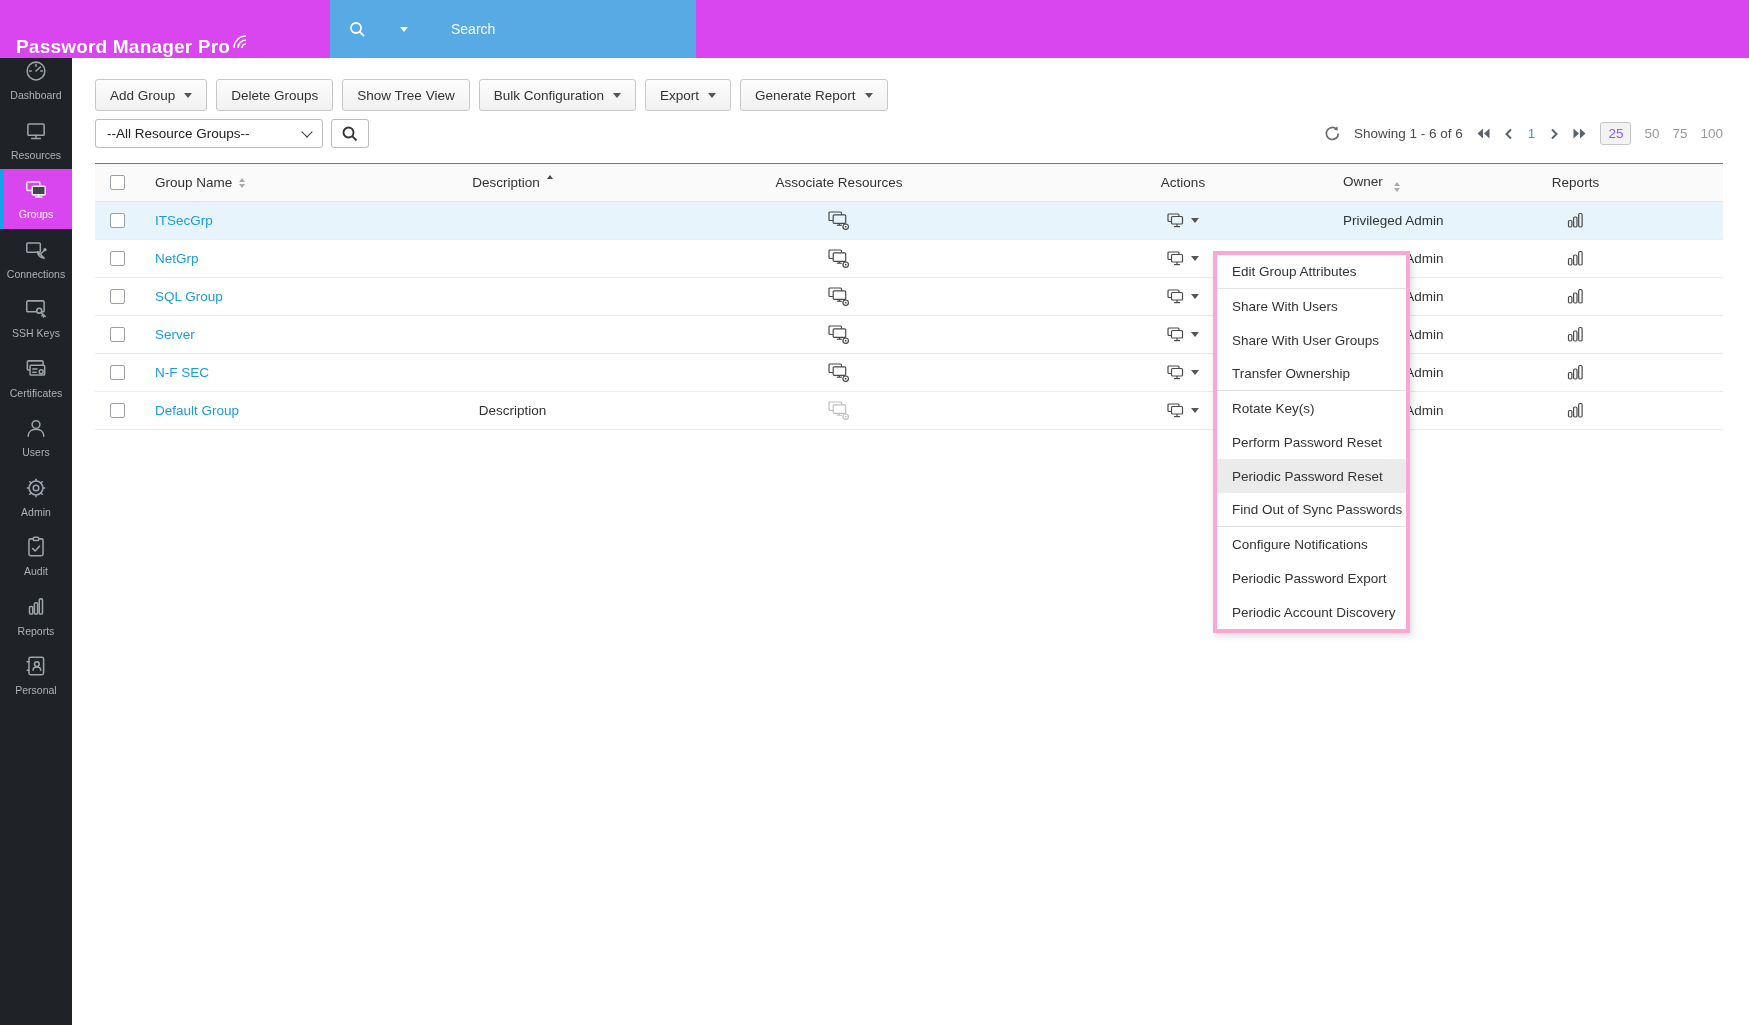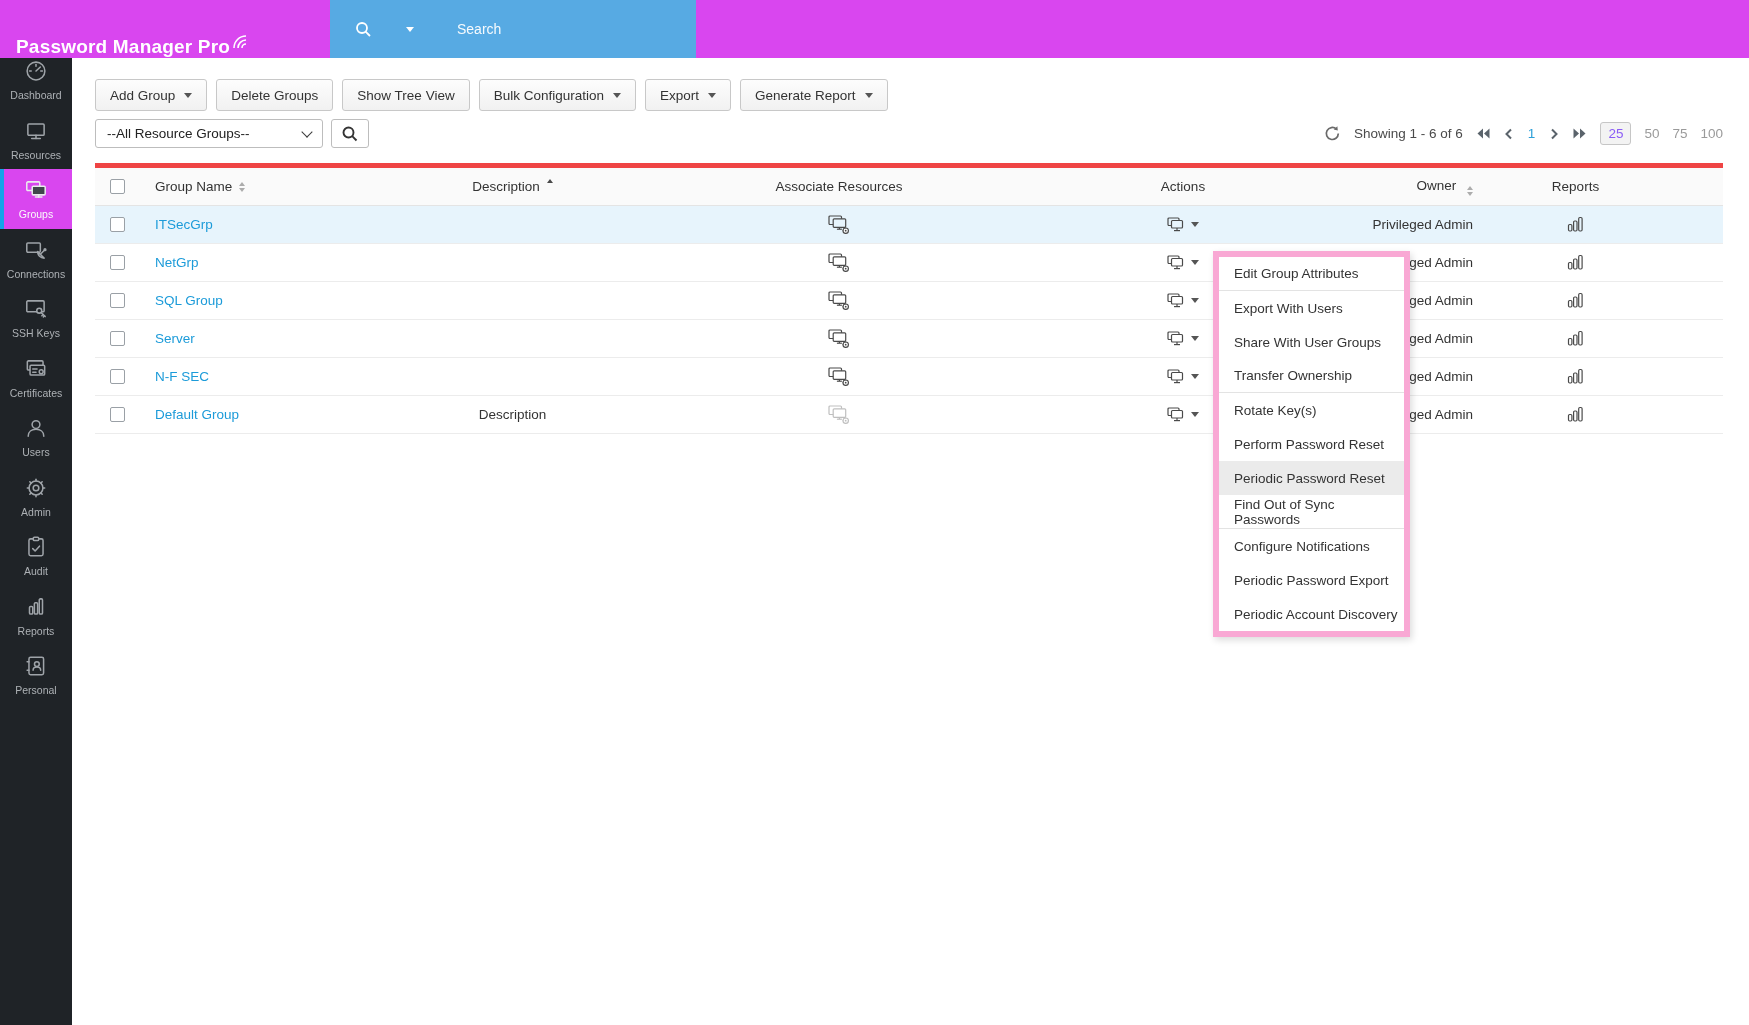--- a/index.html
+++ b/index.html
@@ -7,21 +7,21 @@
               font-family:"Liberation Sans","DejaVu Sans",sans-serif; }
   body { position:relative; }
 
   
   .topbar { height:58px; background:#d946ef; display:flex; align-items:flex-end;
             position:relative; z-index:6; color:#fff; }
   .logo { display:flex; align-items:flex-start; margin-left:16px; gap:2px; }
   .logo-text { font-size:19px; font-weight:bold; letter-spacing:.2px; white-space:nowrap; }
   .logo-swoosh { margin-top:-2px; }
   .search-box { position:absolute; left:330px; top:0; bottom:0; width:366px;
-                background:#57AAE3; display:flex; align-items:center; padding-left:24px;gap:29px; }
+                background:#57AAE3; display:flex; align-items:center; padding-left:18px;gap:29px; }
   .search-box input { background:transparent; border:none; outline:none; color:#fff;
                       font-size:14px; margin-left:14px; width:280px;
                       font-family:"Liberation Sans","DejaVu Sans",sans-serif; }
   .search-box input::placeholder { color:#fff; opacity:.95; }
   .mini-caret { width:0; height:0; border-left:4px solid transparent;
                 border-right:4px solid transparent; border-top:5px solid #fff; margin-left:4px; }
   .topbar-right { position:absolute; right:0; top:0; bottom:0; display:flex; align-items:center; }
   .btn-trial { background:#F20C0C; color:#fff; font-weight:bold; font-size:13.5px;
                border:none; border-radius:3px; height:30px; padding:0 15px; cursor:pointer;
                font-family:inherit; }
@@ -73,21 +73,21 @@
 
   .paging { margin-left:auto; display:flex; align-items:center; gap:13px;
             font-size:13.5px; color:#4A4A4A; }
   .page-num { color:#2C9FD8; padding:0 2px; cursor:pointer; }
   .size { color:#9A9A9A; font-size:13.5px; cursor:pointer; }
   .size.active { color:#8b5cf6; border:1px solid #C6C6C6; background:#F3F3F3;
                  border-radius:3px; padding:3px 7px; }
   .nav-btn { display:flex; align-items:center; cursor:pointer; }
 
   
-  .table { margin-top:15px; border-top:5px solid #ef4444;text-align:right; }
+  .table { margin-top:15px; border-top:1px solid #ef4444; }
   .grid { display:grid; grid-template-columns:45px 285px 230px 1fr 320px 130px 250px;
           align-items:center; }
   .thead { height:38px; background:#FAFAFA; border-bottom:1px solid #E4E4E4;
            font-size:13.5px; color:#333; }
   .trow { height:38px; border-bottom:1px solid #ECECEC; font-size:13.5px; color:#333; }
   .trow.highlighted { background:#E7F4FC; }
   .trow.highlighted .mon-front { fill:#E7F4FC; }
   .cell-check { display:flex; justify-content:center; }
   .col-name { padding-left:15px; display:flex; align-items:center; }
   .col-desc { display:flex; justify-content:center; padding-right:55px; }
@@ -102,21 +102,21 @@
             border-right:3.5px solid transparent; border-bottom:4.5px solid #ACACAC; }
   .tri-down { width:0; height:0; border-left:3.5px solid transparent;
               border-right:3.5px solid transparent; border-top:4.5px solid #ACACAC; }
   .tri-up.dark { border-bottom-color:#4A4A4A; }
   .muted { opacity:.35; }
   .actions-wrap { display:flex; align-items:center; gap:4px; cursor:pointer; }
   .icon-btn { cursor:pointer; display:flex; }
 
   
   .ctx-menu { position:absolute; left:1213px; top:251px; width:197px; background:#fff;
-              border:6px solid #f9a8d4; box-shadow:2px 3px 7px rgba(0,0,0,.14); z-index:20; }
+              border:4px solid #f9a8d4; box-shadow:2px 3px 7px rgba(0,0,0,.14); z-index:20; }
   .ctx-item { height:34px; display:flex; align-items:center; padding-left:15px;
               font-size:13.5px; color:#333; cursor:pointer; }
   .ctx-item.hovered { background:#EBEBEB; }
   .ctx-item.divider { border-bottom:1px solid #E3E3E3; }
 </style>
 </head>
 <body>
 
 <div class="topbar">
   <div class="logo">
@@ -662,21 +662,21 @@
 
       </div>
     </div>
   </div>
 </div>
 
 <div class="ctx-menu">
 
     <div class="ctx-item divider">Edit Group Attributes</div>
 
-    <div class="ctx-item">Export With Users</div>
+    <div class="ctx-item">Share With Users</div>
 
     <div class="ctx-item">Share With User Groups</div>
 
     <div class="ctx-item divider">Transfer Ownership</div>
 
     <div class="ctx-item">Rotate Key(s)</div>
 
     <div class="ctx-item">Perform Password Reset</div>
 
     <div class="ctx-item hovered">Periodic Password Reset</div>

